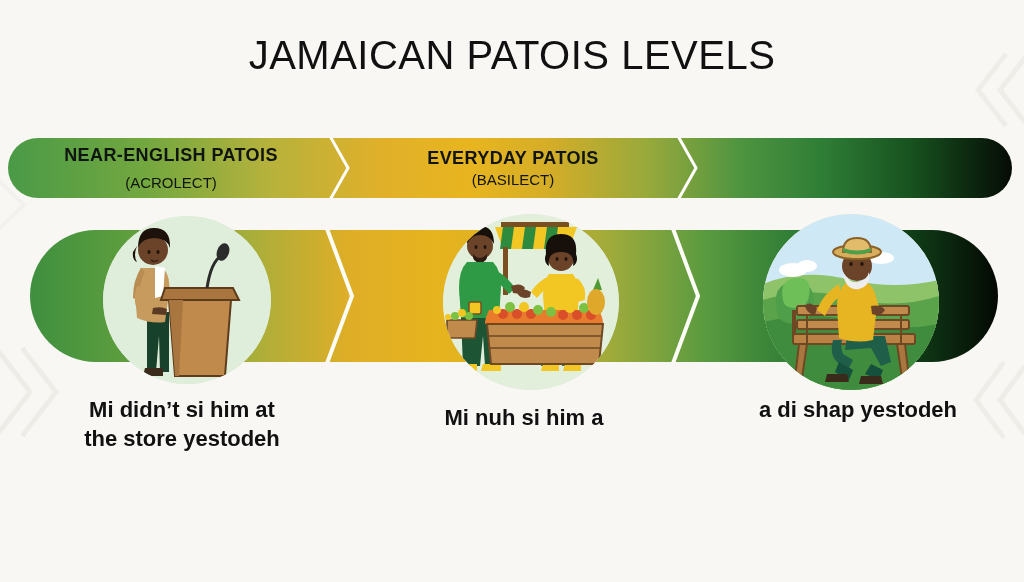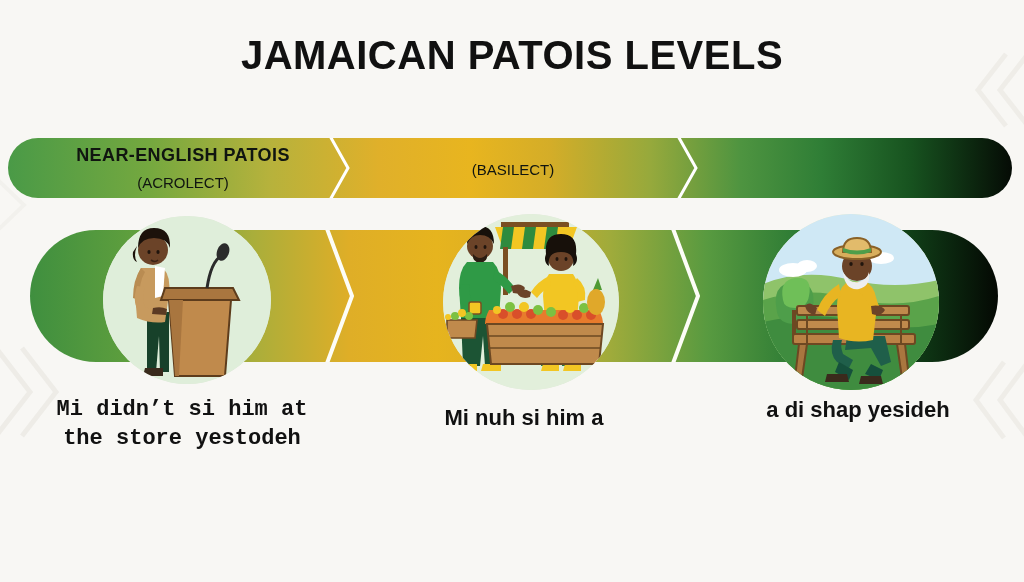--- a/index.html
+++ b/index.html
@@ -13,21 +13,21 @@
   #stage{position:relative;width:1024px;height:582px;overflow:hidden;background:#f8f7f4;}
 
   
   .wm{position:absolute;opacity:.55;pointer-events:none;}
   .wm svg{display:block;}
 
   
   #title{
     position:absolute;left:0;top:33px;width:1024px;
     text-align:center;
-    font-size:40px;font-weight:bold;letter-spacing:.5px;
+    font-size:40px;font-weight:normal;letter-spacing:.5px;
     color:#111111;
     font-family:"Liberation Sans", sans-serif;
   }
 
   
   #banner{
     position:absolute;left:8px;top:138px;width:1004px;height:60px;
     border-radius:30px;overflow:hidden;
     background:linear-gradient(90deg,
        #4a9a47 0%,
@@ -42,21 +42,21 @@
        #17521f 90%,
        #050b05 100%);
   }
   .banner-seg{
     position:absolute;top:0;height:60px;
     display:flex;flex-direction:column;align-items:center;justify-content:center;
     line-height:1.05;
   }
   .seg-main{font-size:18px;font-weight:bold;letter-spacing:.4px;}
   .seg-sub{font-size:15px;font-weight:normal;margin-top:4px;}
-  #seg0{left:20px;width:310px;color:#101510;gap:6px;}
+  #seg0{left:8px;width:310px;color:#101510;gap:6px;}
   #seg1{left:340px;width:330px;color:#101510;}
   #seg2{left:690px;width:300px;color:#ffffff;}
   .banner-chev{position:absolute;top:0;height:60px;width:26px;pointer-events:none;}
   .banner-chev svg{display:block;}
 
   
   #lowerbar{
     position:absolute;left:30px;top:230px;width:968px;height:132px;
     border-radius:66px;overflow:hidden;
     background:linear-gradient(90deg,
@@ -84,21 +84,21 @@
   #pic1{left:443px;top:214px;width:176px;height:176px;}
   #pic2{left:763px;top:214px;width:176px;height:176px;}
   .pic svg{display:block;width:100%;height:100%;}
 
   
   .caption{
     position:absolute;text-align:center;
     font-size:22px;font-weight:bold;color:#111111;
     line-height:1.3;
   }
-  #cap0{left:22px;top:396px;width:320px;font-family:Liberation Mono, monospace;}
+  #cap0{left:22px;top:396px;width:320px;}
   #cap1{left:368px;top:404px;width:312px;}
   #cap2{left:708px;top:396px;width:300px;}
   .cap-l2{display:block;}
 </style>
 </head>
 <body>
 
 <div id="stage">
 
   <div class="wm" style="left:-14px;top:330px;">
@@ -145,20 +145,21 @@
       <svg width="26" height="60" viewBox="0 0 26 60">
         <polyline points="4,-2 22,30 4,62" fill="none" stroke="#ffffff" stroke-width="3"></polyline>
       </svg>
     </div>
 
     <div class="banner-seg" id="seg0">
       <span class="seg-main">NEAR-ENGLISH PATOIS</span>
       <span class="seg-sub">(ACROLECT)</span>
     </div>
     <div class="banner-seg" id="seg1">
+      <span class="seg-main">EVERYDAY PATOIS</span>
       <span class="seg-sub">(BASILECT)</span>
     </div>
   </div>
 
   <div id="lowerbar">
     <div class="low-chev" style="left:288px;">
       <svg width="46" height="132" viewBox="0 0 46 132">
         <polyline points="8,-4 34,66 8,136" fill="none" stroke="#fdfdf7" stroke-width="4"></polyline>
       </svg>
     </div>
@@ -321,16 +322,16 @@
   </div>
 
   <div class="caption" id="cap0">
     <span class="cap-l1">Mi didn’t si him at</span>
     <span class="cap-l2">the store yestodeh</span>
   </div>
   <div class="caption" id="cap1">
     <span class="cap-l1">Mi nuh si him a</span>
   </div>
   <div class="caption" id="cap2">
-    <span class="cap-l2">a di shap yesideh</span>
+    <span class="cap-l2">a di shap yestodeh</span>
   </div>
 
 </div>
 
 </body></html>

